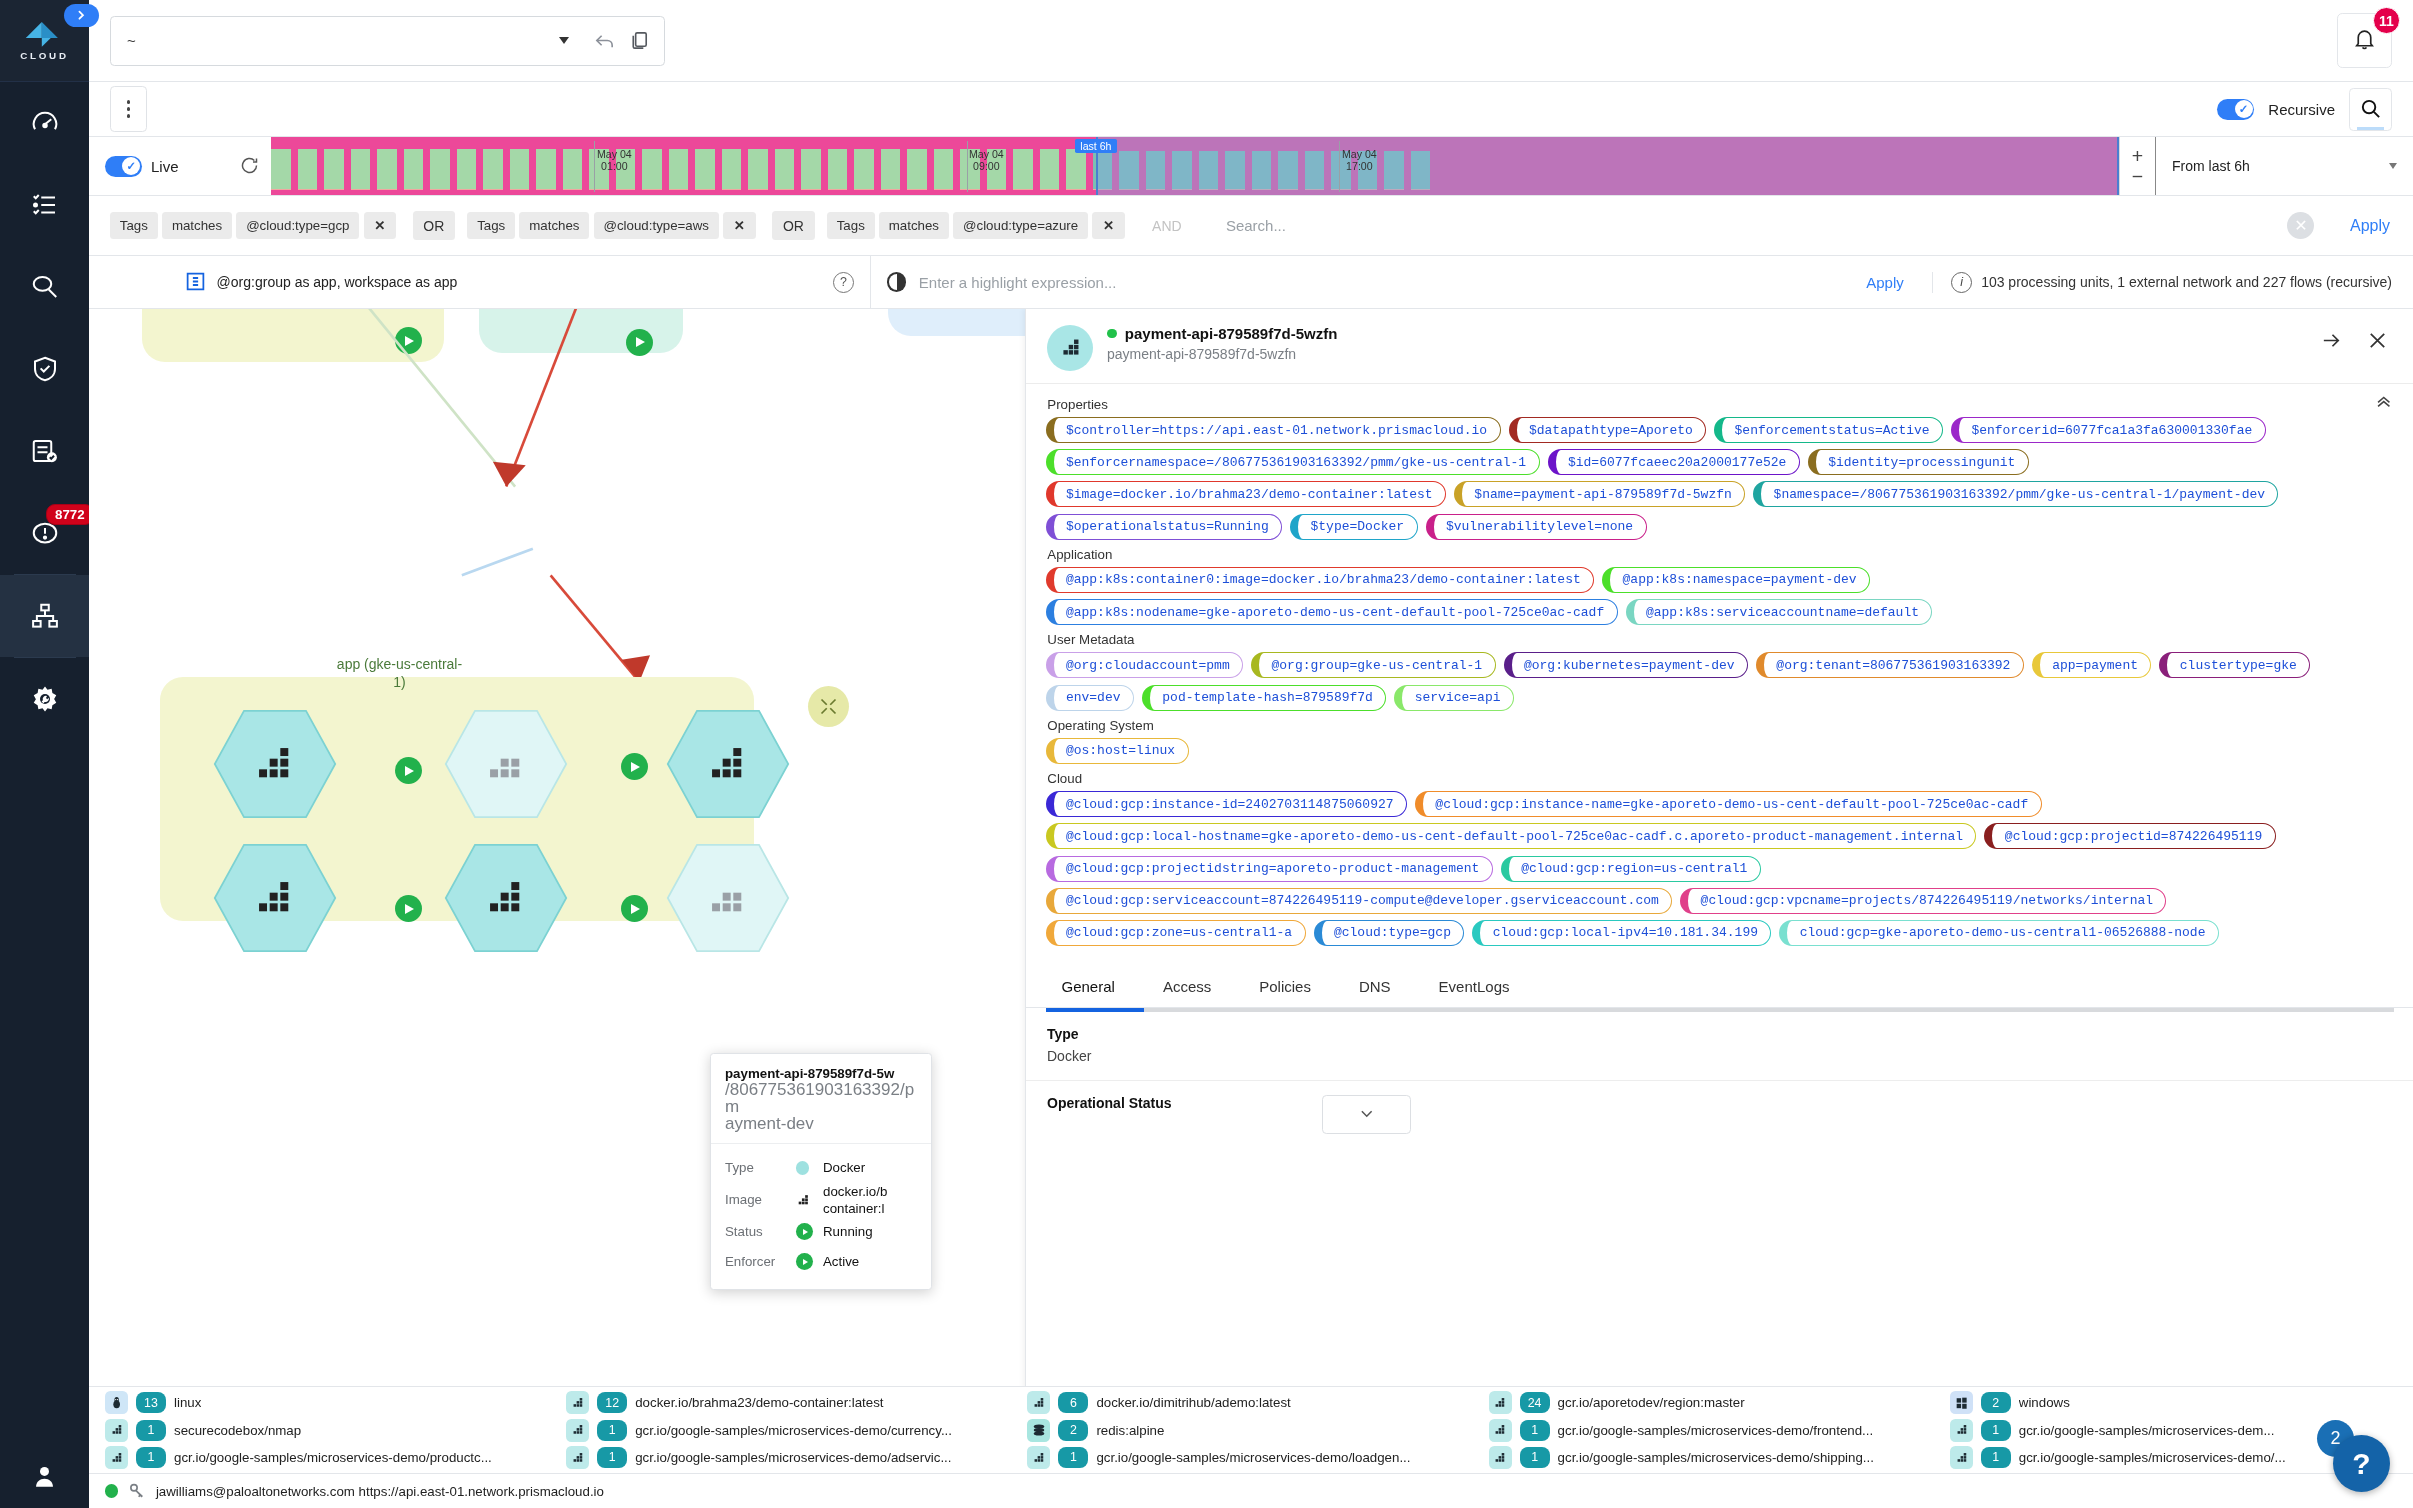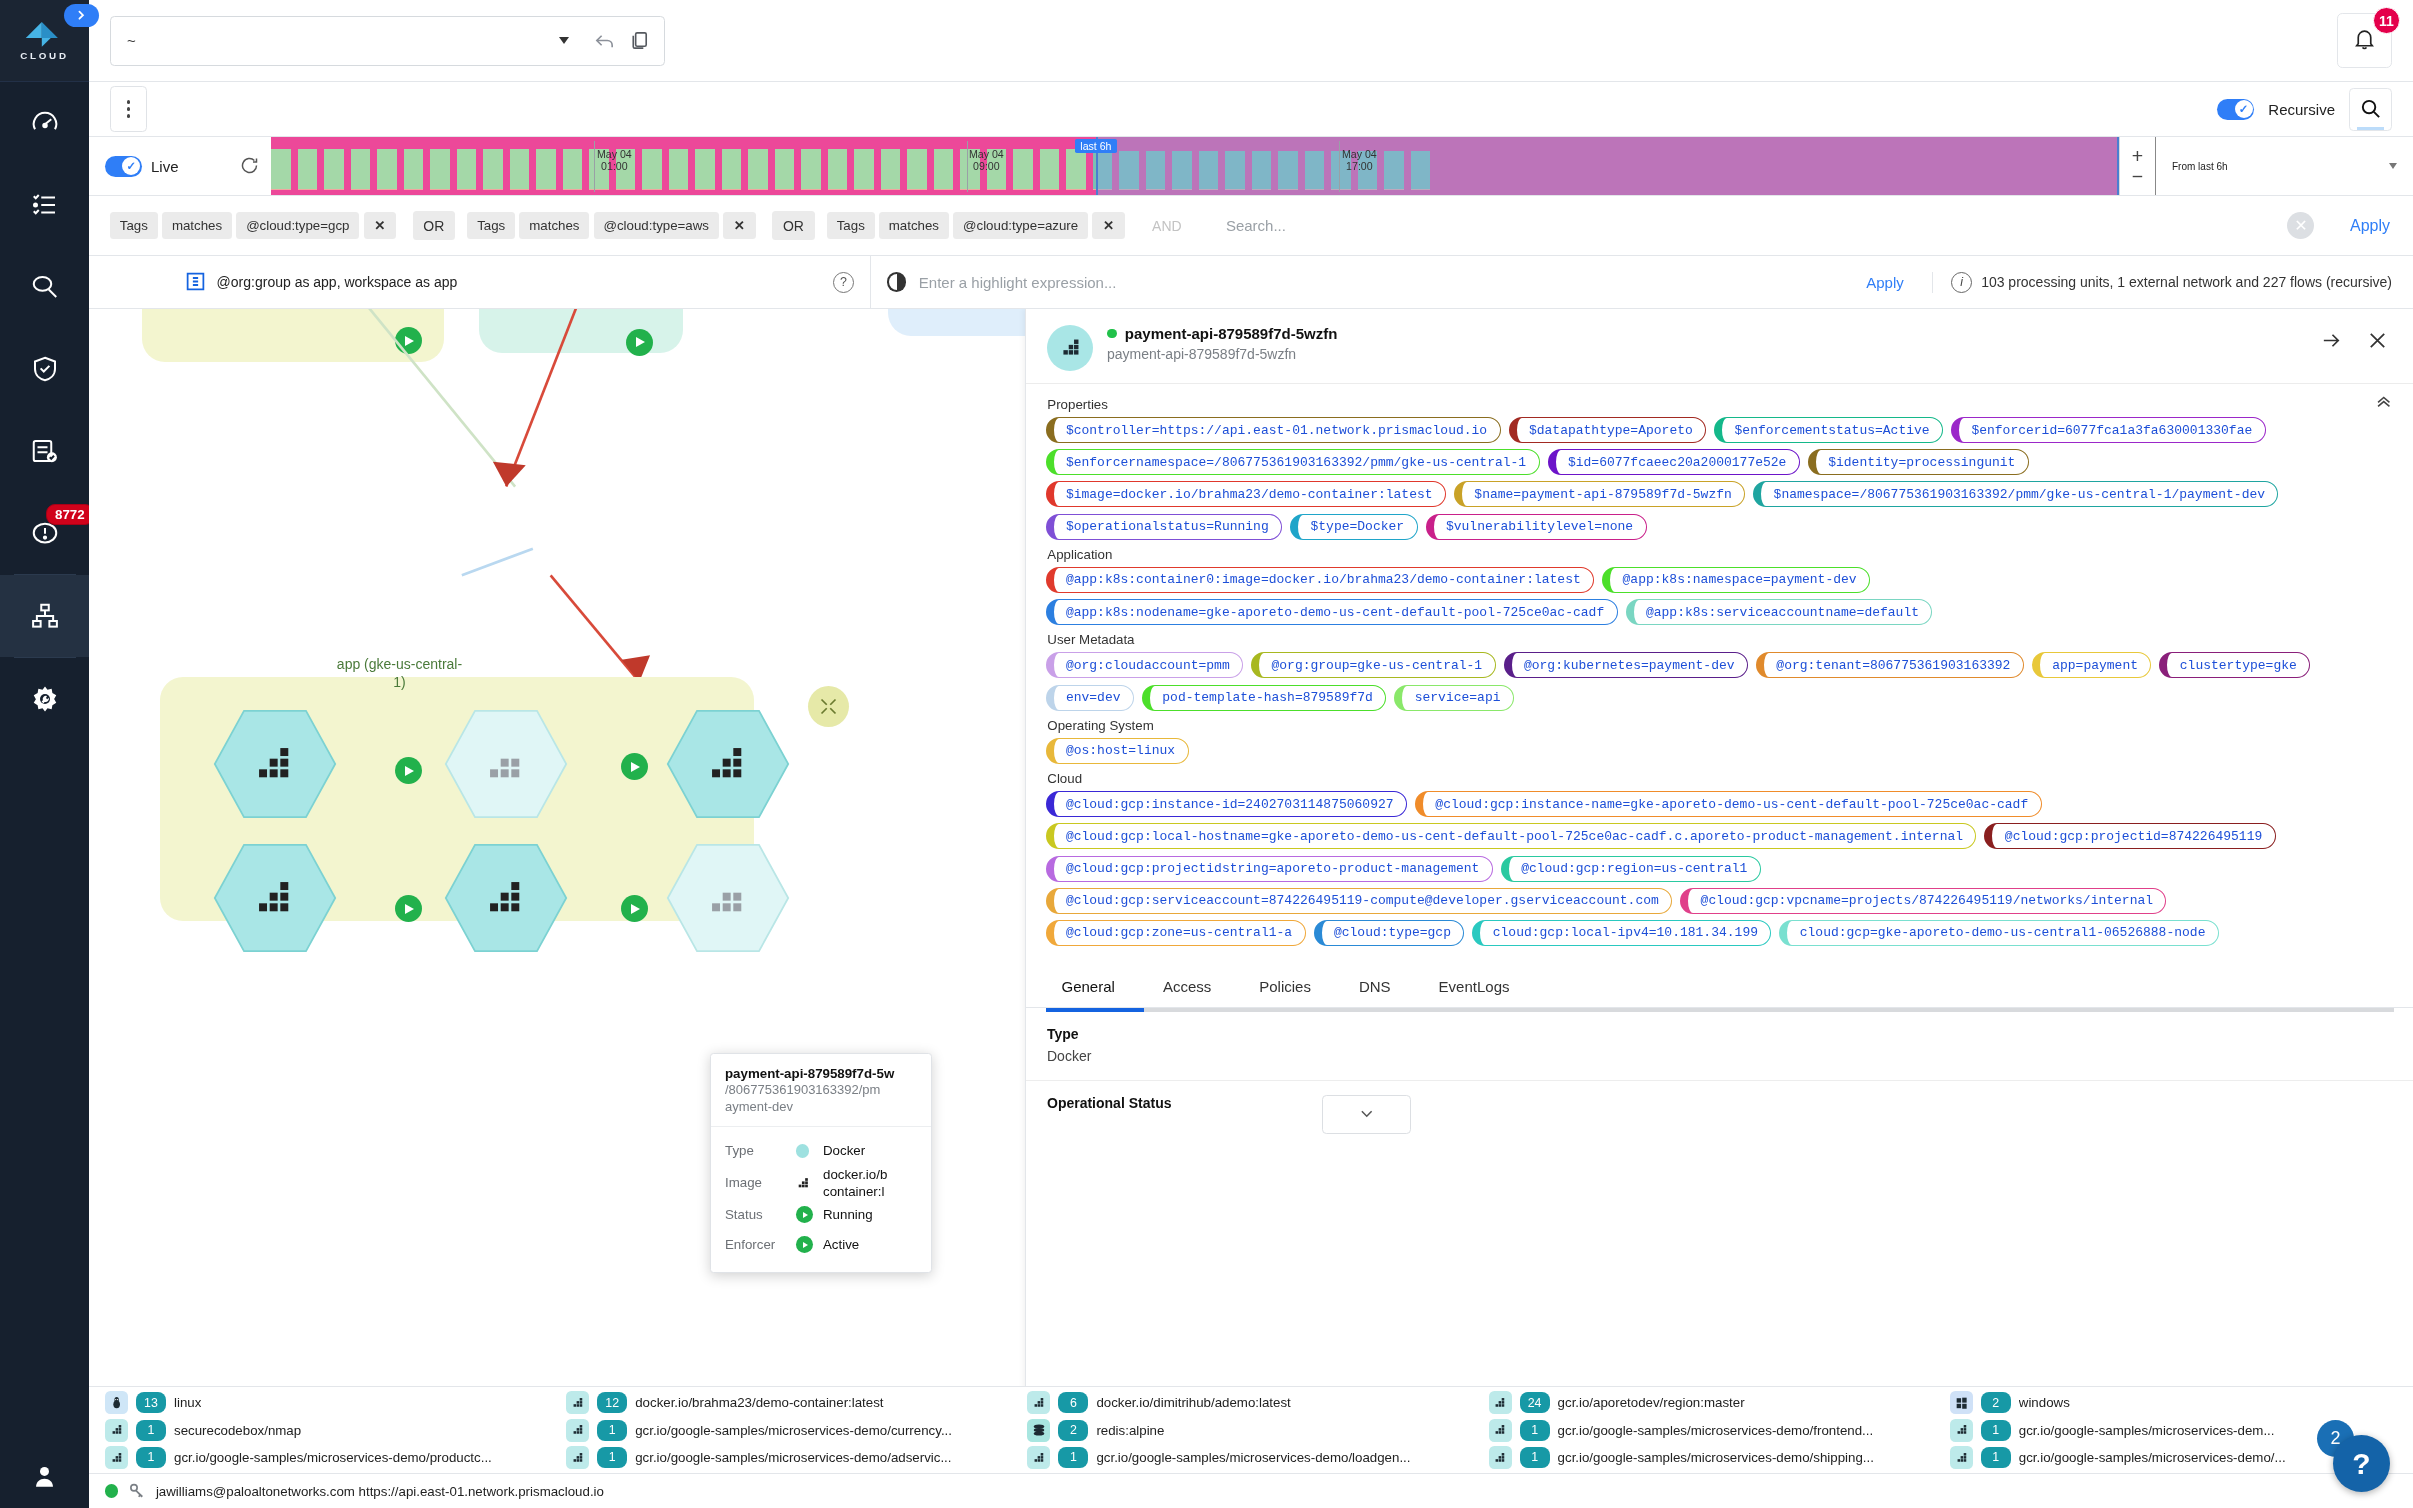--- a/index.html
+++ b/index.html
@@ -149,21 +149,21 @@
     padding:0.9px 5.3px; border-radius:1.8px; z-index:5;
   }
   .zoomctl {
     width:37px; border-left:0.9px solid #d8dade; border-right:0.9px solid #888;
     display:flex; flex-direction:column; align-items:center; justify-content:center;
     background:#fff; flex:0 0 37px; font-size:19.5px; color:#444; gap:3.5px;
   }
   .zoomctl div { cursor:pointer; line-height:16px; }
   .fromlast {
     width:257px; flex:0 0 257px; display:flex; align-items:center; padding:0 16px;
-    font-size:10px; color:#222;
+    font-size:14px; color:#222;
   }
   .fromlast .cd { margin-left:auto; width:0;height:0;border-left:4.4px solid transparent;
     border-right:4.4px solid transparent;border-top:6.2px solid #777; }
 
   
   .querybar {
     height:60px; border-bottom:0.9px solid #e3e6ea; display:flex; align-items:center;
     padding:0 10.6px 0 21px; background:#fff; gap:16px; flex:0 0 60px;
   }
   .qgroup { display:flex; align-items:center; margin-right:12.4px; }
@@ -230,21 +230,21 @@
     display:flex;align-items:center;justify-content:center;color:#6b7a2f;
   }
 
   
   .tipcard {
     position:absolute; background:#fff; border:0.9px solid #e0e3e7; border-radius:3.5px;
     box-shadow:0 2.7px 12.4px rgba(0,0,0,.18); width:222px; z-index:20; overflow:hidden;
   }
   .tip-head { padding:12.4px 14px 10.6px 14px; border-bottom:0.9px solid #eceef0; }
   .tip-title { font-weight:700; font-size:13.3px; color:#111; white-space:nowrap; overflow:hidden;}
-  .tip-sub { font-size:13px; color:#7a7f85; line-height:17px; word-break:break-all;}
+  .tip-sub { font-size:17px; color:#7a7f85; line-height:17px; word-break:break-all;}
   .tip-body { padding:9px 14px 12.4px 14px; }
   .tip-row { display:flex; align-items:center; min-height:30px; }
   .tip-key { width:71px; color:#6c7075; font-size:13.3px; flex:0 0 71px;}
   .tip-ic { width:27px; flex:0 0 27px; display:flex; align-items:center; }
   .tip-val { font-size:13.3px; color:#111; line-height:17px; }
   .dot-teal { width:13.3px;height:13.3px;border-radius:50%;background:#9ee1e0; display:block;}
   .mini-play { width:17px;height:17px;border-radius:50%;background:#22b14c;
     display:flex;align-items:center;justify-content:center;}
   .mini-play::after{content:"";border-left:5.3px solid #fff;border-top:3.5px solid transparent;
     border-bottom:3.5px solid transparent;margin-left:1.8px;}

